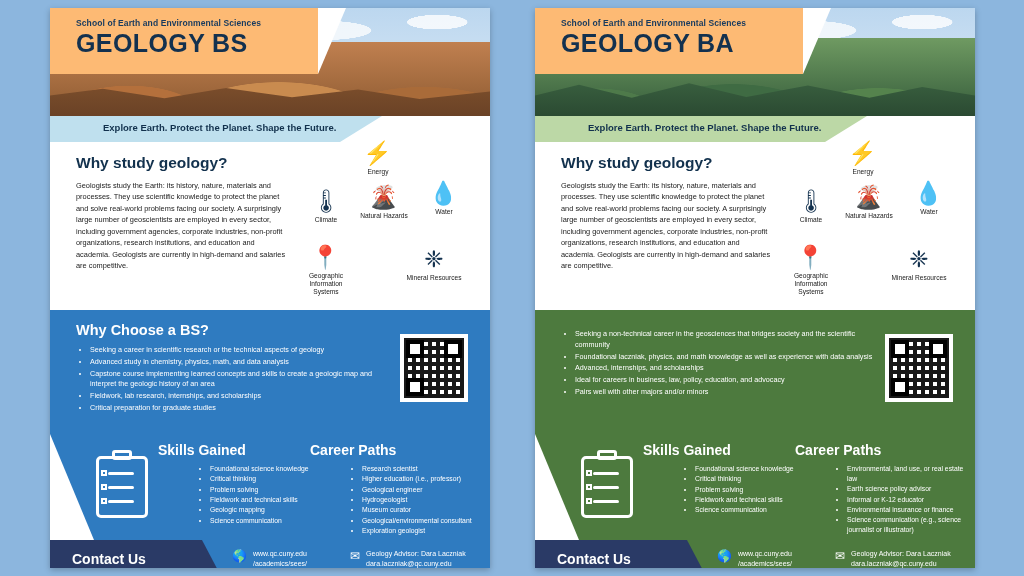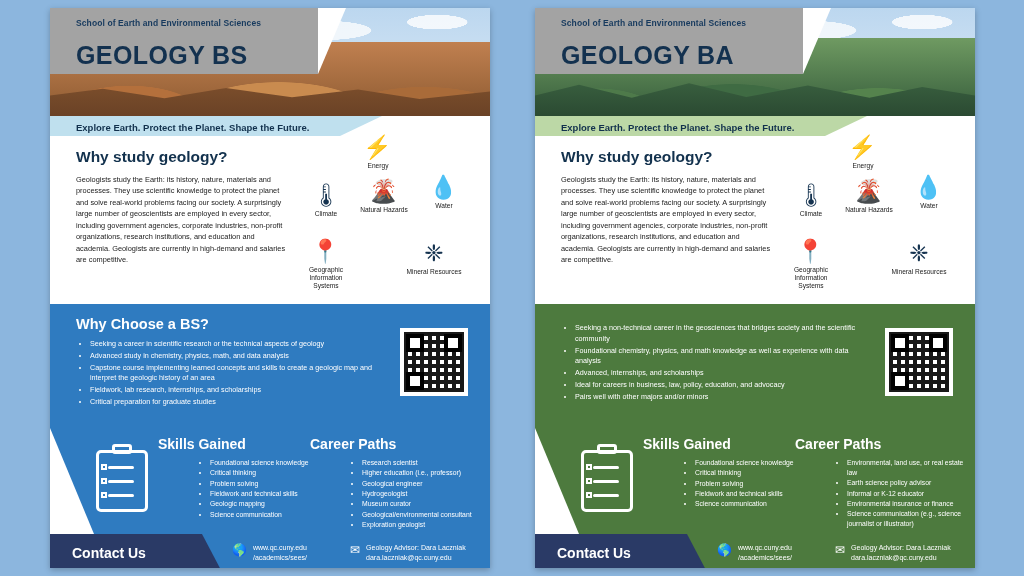--- a/index.html
+++ b/index.html
@@ -55,38 +55,38 @@
   }
   .hero .clouds {
     position:absolute; top:4px; left:0; right:0; height:46px;
     background:
       radial-gradient(ellipse 60px 14px at 20% 30%, rgba(255,255,255,.85) 0 60%, transparent 61%),
       radial-gradient(ellipse 80px 16px at 62% 40%, rgba(255,255,255,.75) 0 60%, transparent 61%),
       radial-gradient(ellipse 50px 12px at 88% 22%, rgba(255,255,255,.8) 0 60%, transparent 61%);
   }
   .hero .titlebox {
     position:absolute; left:0; top:0; width:268px; height:66px;
-    background:#a3a3a3;
+    background:#fdba74;
     padding:10px 0 0 26px;
     z-index:3;
   }
   .hero .titlebox::after {
     content:""; position:absolute; right:-28px; top:0;
     border-top:66px solid #ffffff; border-right:28px solid transparent;
   }
   .dept {
     font-size:8.5px; font-weight:bold; color:#173a5e; letter-spacing:.1px;
   }
   .progtitle {
     font-size:25px; font-weight:bold; color:#13314f; letter-spacing:.4px;
-    line-height:1.05; margin-top:14px;
-  }
-
-  
-  .tagband { position:relative; height:20px; }
+    line-height:1.05; margin-top:2px;
+  }
+
+  
+  .tagband { position:relative; height:26px;padding-left:27px; }
   .tagband .fill { position:absolute; inset:0; }
   .flyer.left  .tagband .fill { background:#bfe0ee; }
   .flyer.right .tagband .fill { background:#bcd8a6; }
   .tagband .wedge {
     position:absolute; right:0; top:0; height:100%; width:150px;
     background:#ffffff;
     clip-path:polygon(42px 0,100% 0,100% 100%,0 100%);
   }
   .tagtext {
     position:relative; z-index:2;
@@ -373,21 +373,21 @@
           <div class="glyph">❈</div>
           <div class="cap">Mineral Resources</div>
         </div>
       </div>
     </div>
 
     <div class="choose">
       <div class="choose-inner">
         <ul>
           <li>Seeking a non-technical career in the geosciences that bridges society and the scientific community</li>
-          <li>Foundational chemistry, physics, and math knowledge as well as experience with data analysis</li>
+          <li>Foundational laczniak, physics, and math knowledge as well as experience with data analysis</li>
           <li>Advanced, internships, and scholarships</li>
           <li>Ideal for careers in business, law, policy, education, and advocacy</li>
           <li>Pairs well with other majors and/or minors</li>
         </ul>
       </div>
       <div class="qr">
         <div class="grid"></div>
         <div class="eye tl"></div>
         <div class="eye tr"></div>
         <div class="eye bl"></div>

